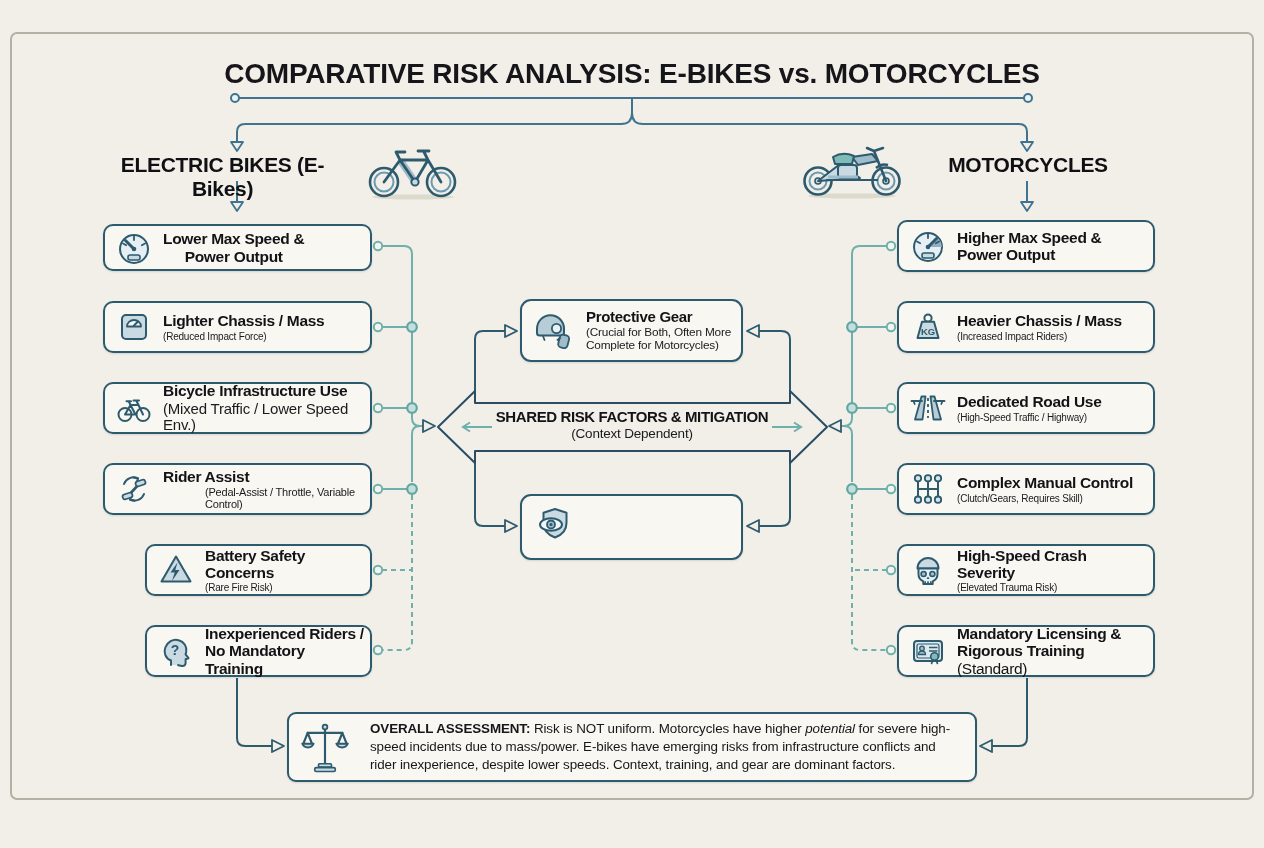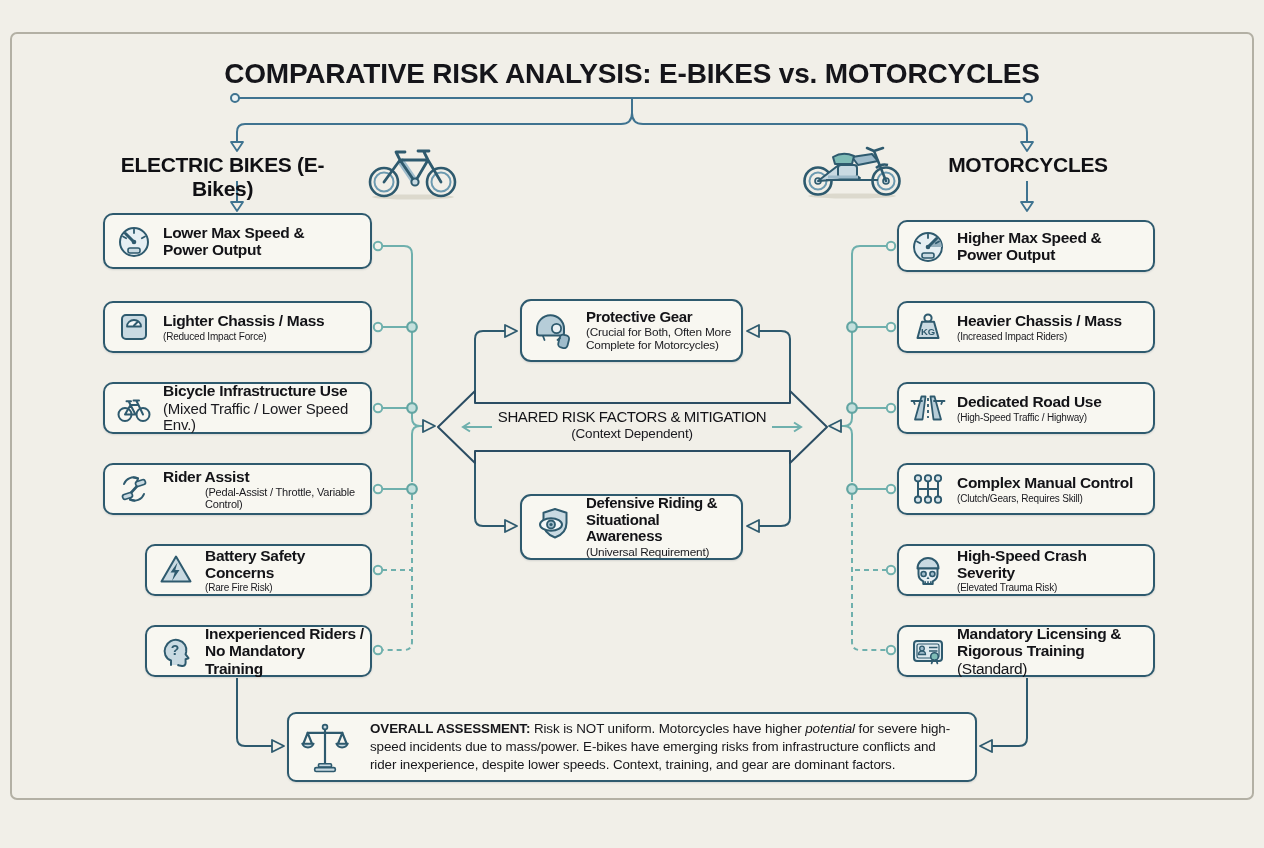--- a/index.html
+++ b/index.html
@@ -15,21 +15,21 @@
   .fbox .txt{min-width:0;}
   .fbox .t{font-weight:bold;font-size:15.5px;line-height:1.12;letter-spacing:-0.3px;white-space:pre-line;color:#131317;}
   .fbox .s{font-size:10px;line-height:1.1;letter-spacing:-0.2px;margin-top:1px;white-space:pre-line;color:#1a1a1f;}
   .fbox .s.sm{font-size:15px;}
   .fbox .s.xs{font-size:11px;margin-left:42px;}
   .reg{font-weight:normal;}
   .cbox{border-radius:11px;}
   .cbox .t{font-size:15px;}
   .cbox .s{font-size:11.8px;}
   .shared{position:absolute;left:492px;top:408px;width:280px;text-align:center;}
-  .shared .st{font-size:15px;font-weight:normal;letter-spacing:-0.4px;color:#131317;}
+  .shared .st{font-size:15px;font-weight:bold;letter-spacing:-0.4px;color:#131317;}
   .shared .ss{font-size:13.5px;letter-spacing:-0.2px;margin-top:1px;color:#1a1a1f;}
   .assess{position:absolute;left:287px;top:712px;width:690px;height:70px;background:#f8f7f1;border:2px solid #2e5a6e;border-radius:9px;box-sizing:border-box;display:flex;align-items:center;gap:21px;padding:4px 14px 4px 12px;box-shadow:0 1px 2px rgba(40,60,70,.14);}
   .assess .aic{flex:none;width:48px;height:52px;}
   .assess .atext{font-size:13.4px;line-height:1.34;letter-spacing:-0.1px;color:#17171b;}
 </style>
 </head>
 <body>
 
 <div class="canvas">
   <div class="frame"></div>
@@ -155,21 +155,21 @@
       <path d="M35,23 q10,-6 21,-1 l-2,8 H37 Z" fill="#7fbcb6" stroke="#2e5a6e" stroke-width="2" stroke-linejoin="round"></path>
       <rect x="40" y="31" width="19" height="13" rx="3" fill="#c9dae2" stroke="#2e5a6e" stroke-width="2"></rect>
       <path d="M28,46 H80" stroke="#2e5a6e" stroke-width="2"></path>
       <path d="M30,43 H60" stroke="#9fbccb" stroke-width="3"></path>
       <path d="M88,47 L76,17 M76,17 l-7,-3 M76,17 l9,-3" fill="none" stroke="#2e5a6e" stroke-width="2.6" stroke-linecap="round"></path>
       <path d="M78,34 a13,13 0 0 1 12,-3" fill="none" stroke="#2e5a6e" stroke-width="2.4"></path>
     </svg>
   </span>
   <div class="colhead" style="left:922px;top:153px;width:212px;">MOTORCYCLES</div>
 
-  <div class="fbox" style="left:103px;top:213px;width:269px;height:56px;">
+  <div class="fbox" style="left:103px;top:224px;width:269px;height:47px;text-align:center;">
     <span class="ic">
       <svg width="40" height="40" viewBox="0 0 40 40">
           <circle cx="20" cy="21" r="14" fill="#e6eff3" stroke="#2e5a6e" stroke-width="2"></circle>
           <path d="M9,15.5 l3.2,1.7 M20,8.5 v3.6 M31,15.5 l-3.2,1.7" stroke="#2e5a6e" stroke-width="1.8" fill="none" stroke-linecap="round"></path>
           <line x1="20" y1="21" x2="11.5" y2="12.5" stroke="#2e5a6e" stroke-width="3" stroke-linecap="round"></line>
           <circle cx="20" cy="21" r="2.3" fill="#2e5a6e"></circle>
           <rect x="14" y="27" width="12" height="5" rx="2" fill="#c9dae2" stroke="#2e5a6e" stroke-width="1.6"></rect>
         </svg>
     </span>
     <div class="txt">
@@ -381,25 +381,20 @@
 
   <div class="fbox cbox" style="left:520px;top:494px;width:223px;height:66px;">
     <span class="ic" style="width:46px;height:44px;">
       <svg width="46" height="44" viewBox="0 0 46 44">
           <path d="M24,4 l11.5,3.8 v10.2 c0,8 -5.3,12.3 -11.5,14.5 c-6.2,-2.2 -11.5,-6.5 -11.5,-14.5 V7.8 Z" fill="#c9dae2" stroke="#2e5a6e" stroke-width="2" stroke-linejoin="round"></path>
           <ellipse cx="20" cy="19.5" rx="11" ry="6.3" fill="#f2f6f8" stroke="#2e5a6e" stroke-width="2"></ellipse>
           <circle cx="20" cy="19.5" r="4" fill="#9fbccb" stroke="#2e5a6e" stroke-width="1.8"></circle>
           <circle cx="20" cy="19.5" r="1.6" fill="#2e5a6e"></circle>
         </svg>
     </span>
-    <div class="txt">
-      <div class="t">Defensive Riding &amp;
-Situational Awareness</div>
-      <div class="s">(Universal Requirement)</div>
-    </div>
   </div>
 
   <div class="assess">
     <span class="aic">
       <svg width="48" height="52" viewBox="0 0 44 48">
           <g stroke="#2e5a6e" stroke-width="2" fill="none" stroke-linecap="round">
             <line x1="22" y1="7" x2="22" y2="40"></line>
             <line x1="6" y1="11" x2="38" y2="11"></line>
             <path d="M6,11 L2,21 M6,11 L10,21 M38,11 L34,21 M38,11 L42,21"></path>
           </g>

